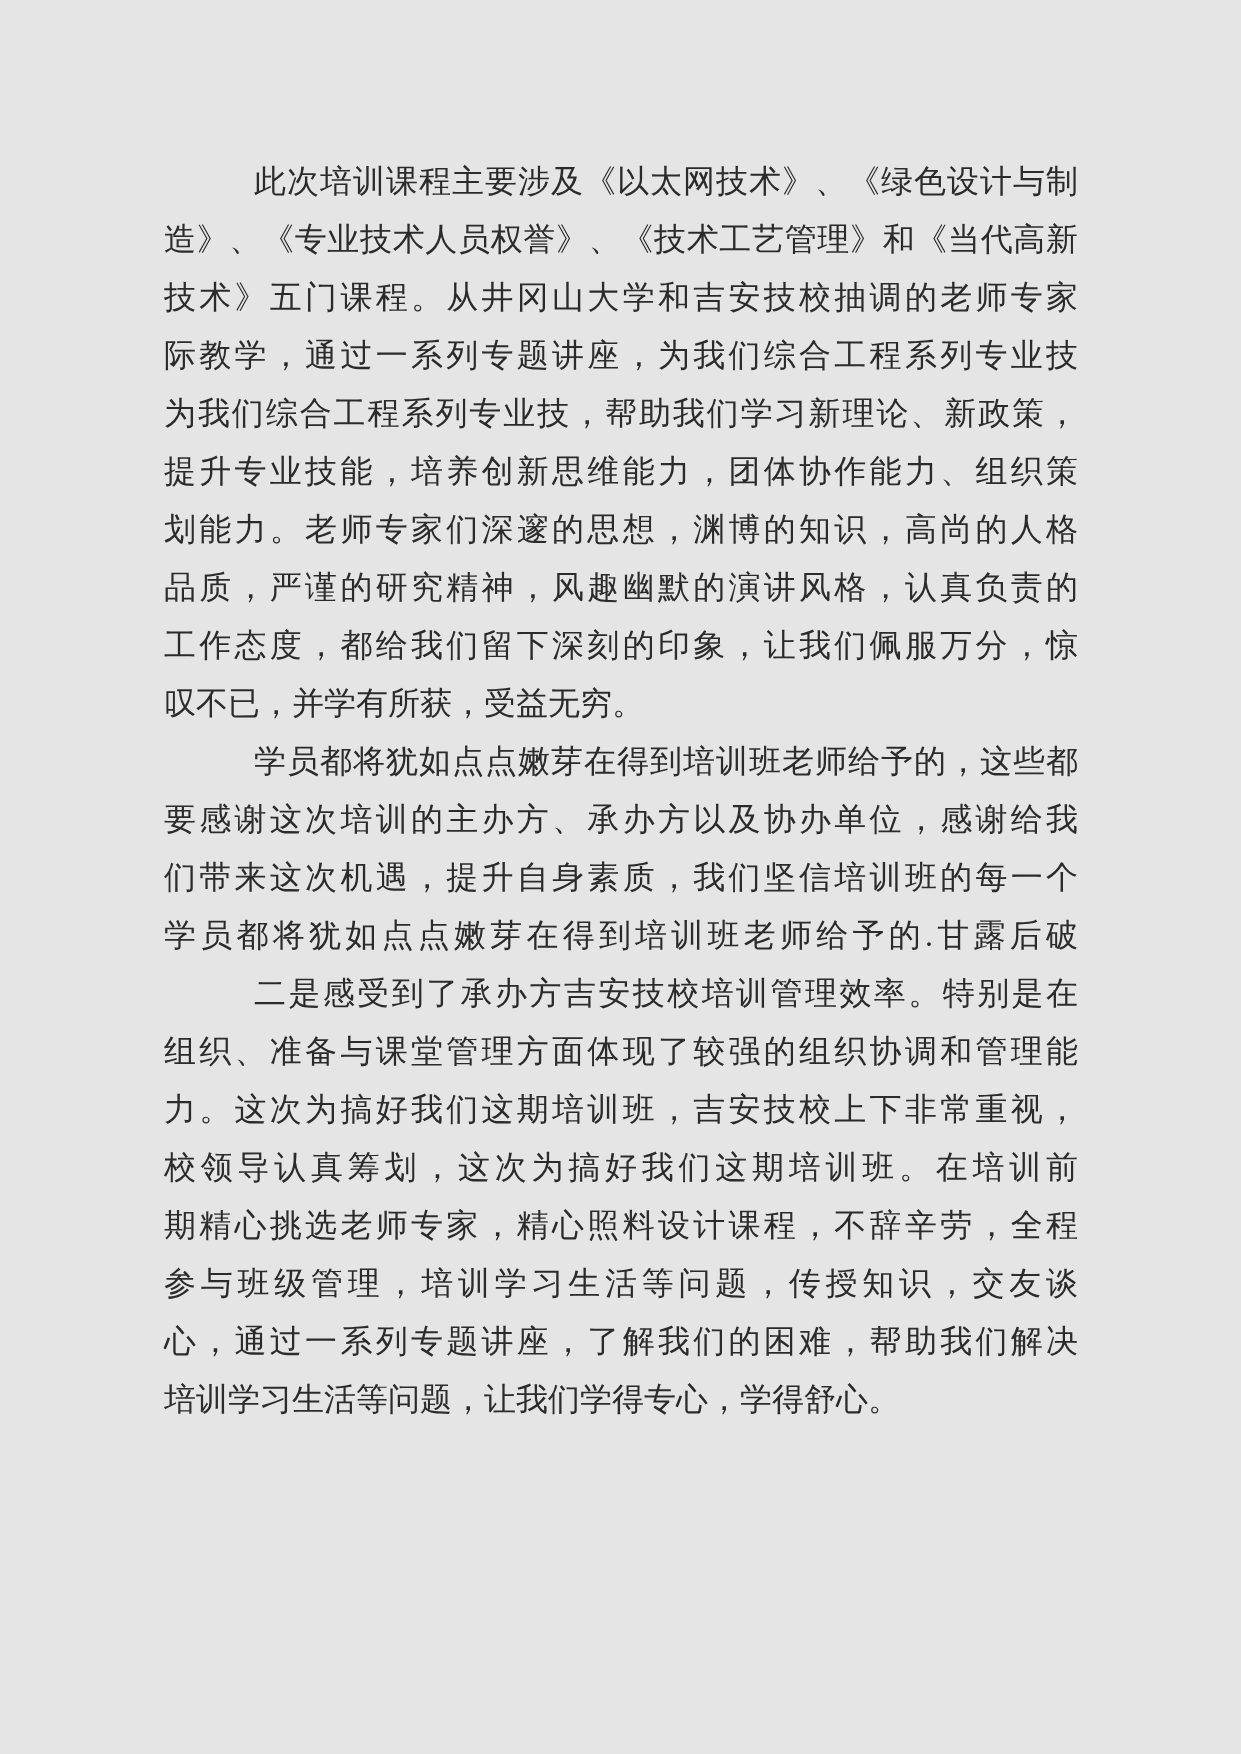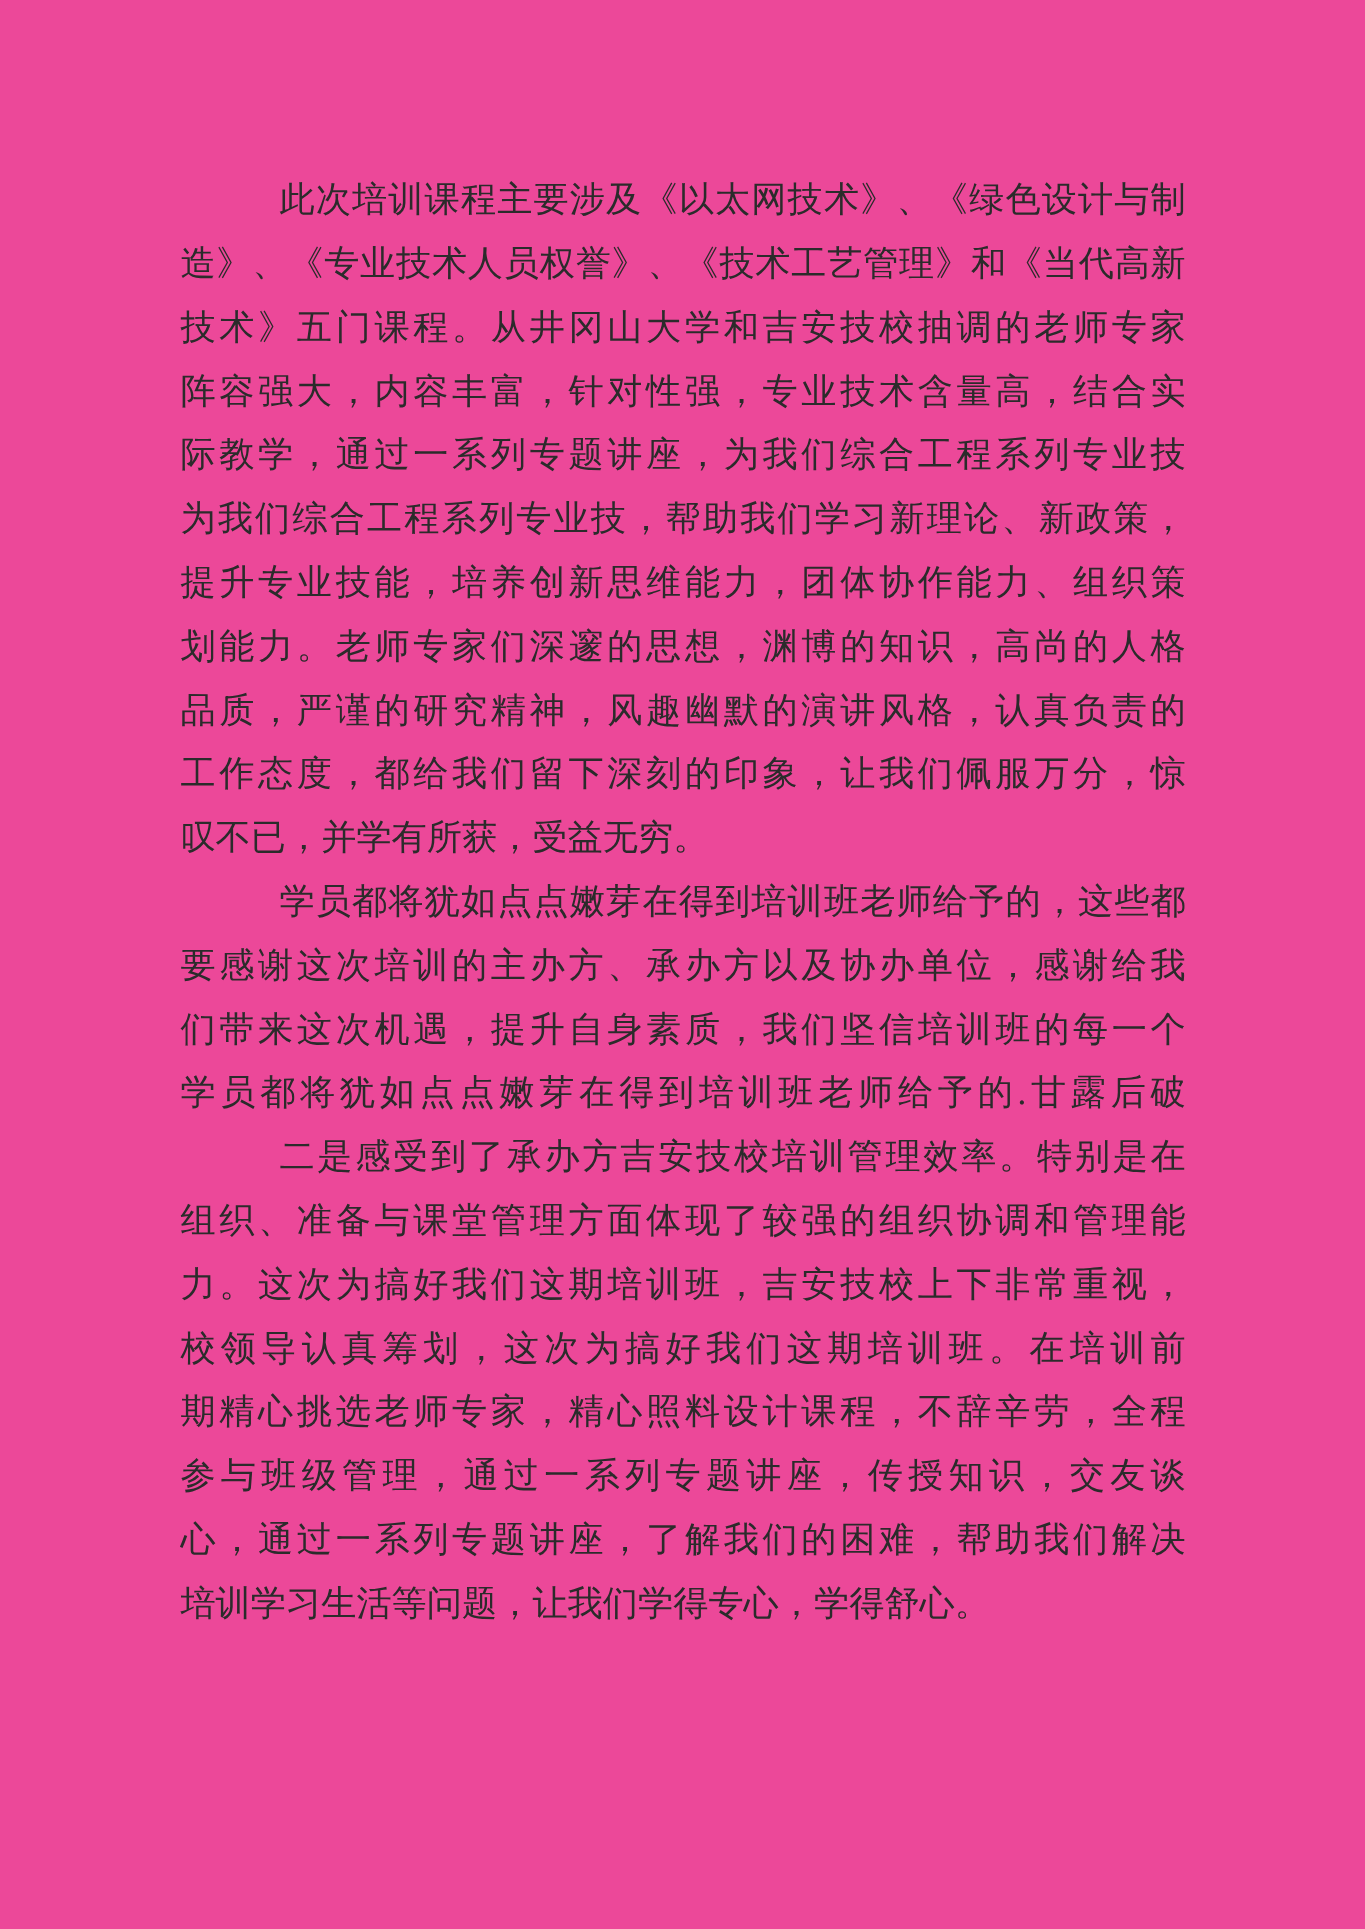--- a/index.html
+++ b/index.html
@@ -38,39 +38,38 @@
     text-align: left;
     white-space: nowrap;
   }
   .line.first {
     text-indent: 90px;
   }
 </style>
 </head>
 <body>
 
-<div class="page" style="background: #ec4899;">
+<div class="page" style="background: #e5e5e5;">
   <div class="text-block" style="color: rgb(43, 43, 43);">
       <div class="line first fill">此次培训课程主要涉及《以太网技术》、《绿色设计与制</div>
       <div class="line fill">造》、《专业技术人员权誉》、《技术工艺管理》和《当代高新</div>
       <div class="line fill">技术》五门课程。从井冈山大学和吉安技校抽调的老师专家</div>
-      <div class="line fill">阵容强大，内容丰富，针对性强，专业技术含量高，结合实</div>
       <div class="line fill">际教学，通过一系列专题讲座，为我们综合工程系列专业技</div>
       <div class="line fill">为我们综合工程系列专业技，帮助我们学习新理论、新政策，</div>
       <div class="line fill">提升专业技能，培养创新思维能力，团体协作能力、组织策</div>
       <div class="line fill">划能力。老师专家们深邃的思想，渊博的知识，高尚的人格</div>
       <div class="line fill">品质，严谨的研究精神，风趣幽默的演讲风格，认真负责的</div>
       <div class="line fill">工作态度，都给我们留下深刻的印象，让我们佩服万分，惊</div>
       <div class="line end">叹不已，并学有所获，受益无穷。</div>
       <div class="line first fill">学员都将犹如点点嫩芽在得到培训班老师给予的，这些都</div>
       <div class="line fill">要感谢这次培训的主办方、承办方以及协办单位，感谢给我</div>
       <div class="line fill">们带来这次机遇，提升自身素质，我们坚信培训班的每一个</div>
       <div class="line fill">学员都将犹如点点嫩芽在得到培训班老师给予的.甘露后破</div>
       <div class="line first fill">二是感受到了承办方吉安技校培训管理效率。特别是在</div>
       <div class="line fill">组织、准备与课堂管理方面体现了较强的组织协调和管理能</div>
       <div class="line fill">力。这次为搞好我们这期培训班，吉安技校上下非常重视，</div>
       <div class="line fill">校领导认真筹划，这次为搞好我们这期培训班。在培训前</div>
       <div class="line fill">期精心挑选老师专家，精心照料设计课程，不辞辛劳，全程</div>
-      <div class="line fill">参与班级管理，通过一系列专题讲座，传授知识，交友谈</div>
+      <div class="line fill">参与班级管理，培训学习生活等问题，传授知识，交友谈</div>
       <div class="line fill">心，通过一系列专题讲座，了解我们的困难，帮助我们解决</div>
       <div class="line end">培训学习生活等问题，让我们学得专心，学得舒心。</div>
     </div>
 </div>
 
 </body></html>

